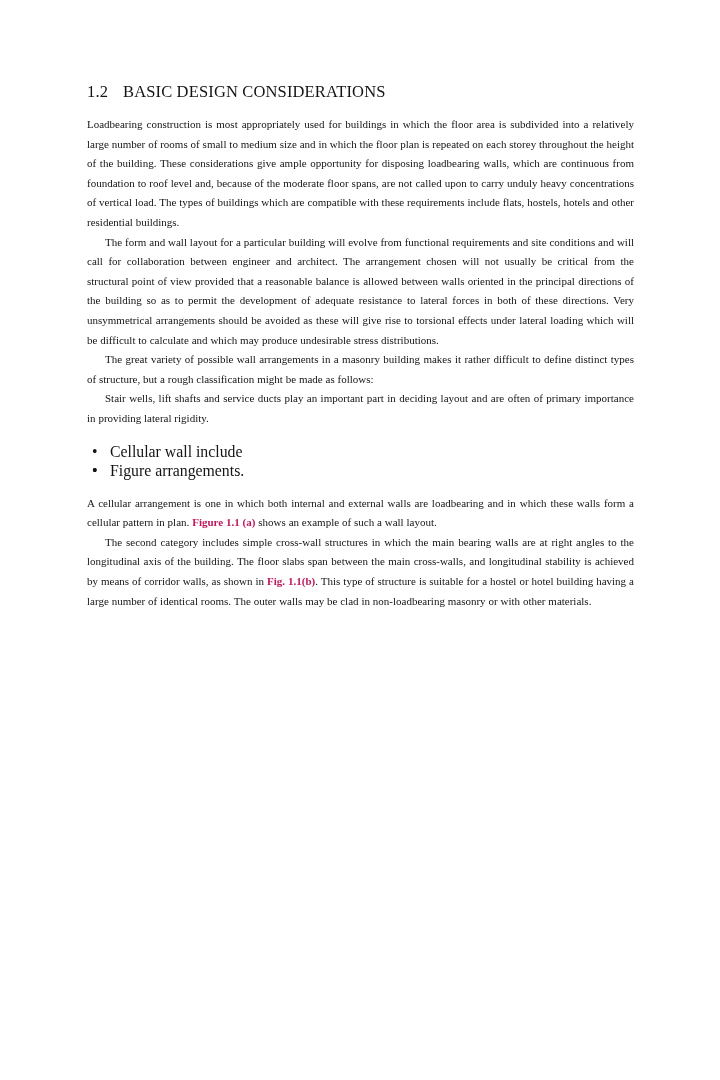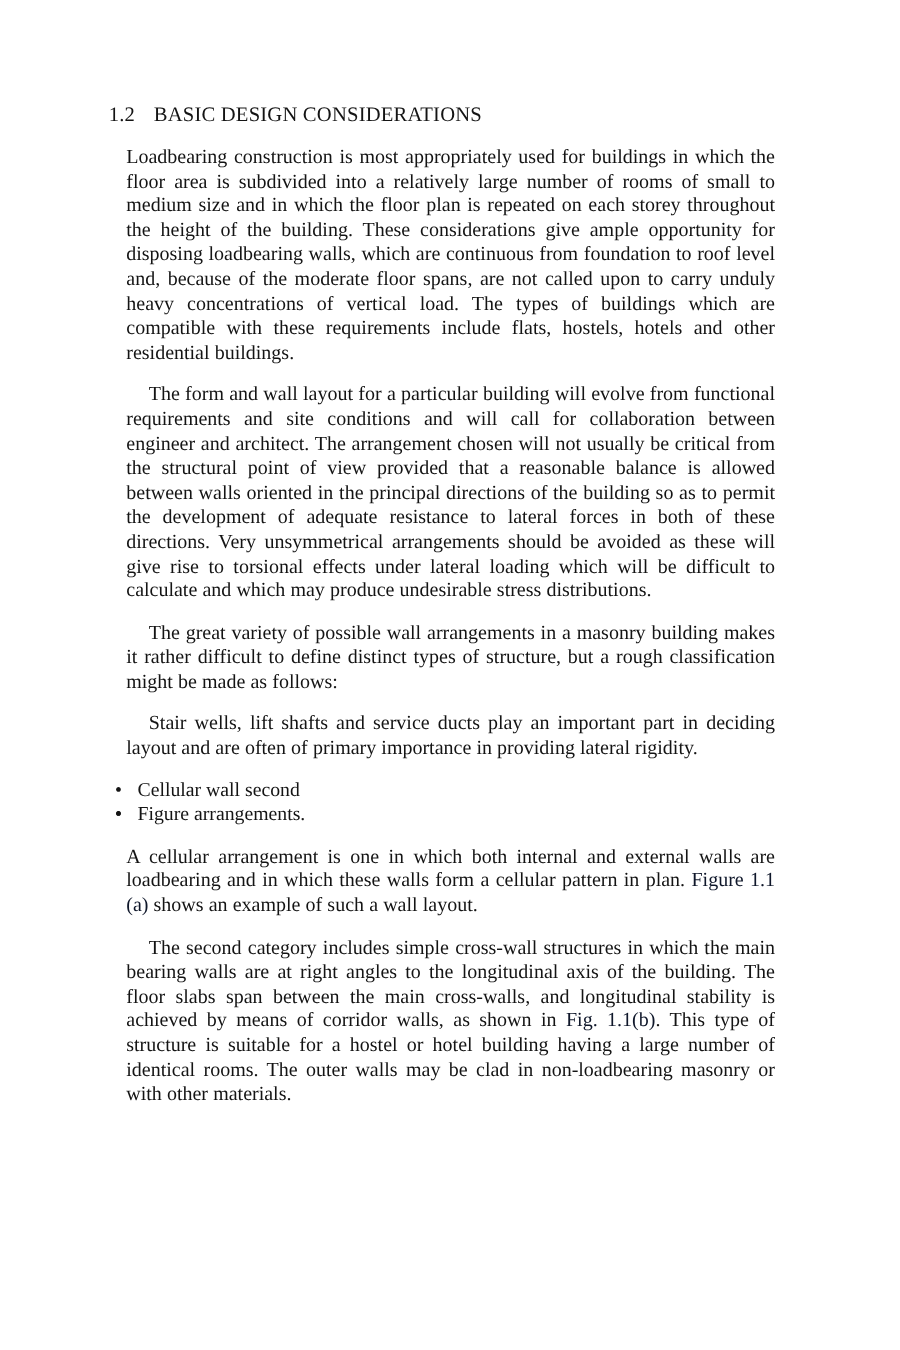--- a/index.html
+++ b/index.html
@@ -38,23 +38,23 @@
     margin: 0 0 13px 0;
     letter-spacing: 0.15px;
     white-space: pre;
     color: #141414;
   }
   h2.section-heading .num {
     display: inline-block;
     min-width: 36px;
   }
   p.body {
-    font-size: 16px;
+    font-size: 11px;
     line-height: 19.6px;
-    margin: 14px;
+    margin: 0;
     text-align: justify;
     text-justify: inter-word;
     color: #141414;
     word-spacing: 0.1px;
     -webkit-hyphens: none;
     hyphens: none;
   }
   p.body.indent {
     text-indent: 18px;
   }
@@ -74,42 +74,43 @@
     color: #141414;
   }
   ul.bullets li .dot {
     position: absolute;
     left: 5px;
     top: 0;
     font-size: 15.8px;
     line-height: 19.6px;
   }
   a.xref {
-    color: #0f172a;
+    color: #be185d;
     text-decoration: none;
+    font-weight: bold;
   }
 </style>
 </head>
 <body>
 
 <div class="page">
   <div class="content">
 
     <h2 class="section-heading"><span class="num">1.2</span><span>BASIC DESIGN CONSIDERATIONS</span></h2>
 
     <p class="body">Loadbearing construction is most appropriately used for buildings in which the floor area is subdivided into a relatively large number of rooms of small to medium size and in which the floor plan is repeated on each storey throughout the height of the building. These considerations give ample opportunity for disposing loadbearing walls, which are continuous from foundation to roof level and, because of the moderate floor spans, are not called upon to carry unduly heavy concentrations of vertical load. The types of buildings which are compatible with these requirements include flats, hostels, hotels and other residential buildings.</p>
 
     <p class="body indent">The form and wall layout for a particular building will evolve from functional requirements and site conditions and will call for collaboration between engineer and architect. The arrangement chosen will not usually be critical from the structural point of view provided that a reasonable balance is allowed between walls oriented in the principal directions of the building so as to permit the development of adequate resistance to lateral forces in both of these directions. Very unsymmetrical arrangements should be avoided as these will give rise to torsional effects under lateral loading which will be difficult to calculate and which may produce undesirable stress distributions.</p>
 
     <p class="body indent">The great variety of possible wall arrangements in a masonry building makes it rather difficult to define distinct types of structure, but a rough classification might be made as follows:</p>
 
     <p class="body indent">Stair wells, lift shafts and service ducts play an important part in deciding layout and are often of primary importance in providing lateral rigidity.</p>
 
     <ul class="bullets">
-      <li><span class="dot">•</span><span>Cellular wall second</span></li>
+      <li><span class="dot">•</span><span>Cellular wall include</span></li>
       <li><span class="dot">•</span></li>
       <li><span class="dot">•</span><span>Figure arrangements.</span></li>
     </ul>
 
     <p class="body"><span>A cellular arrangement is one in which both internal and external walls are loadbearing and in which these walls form a cellular pattern in plan. </span><a class="xref" href="#">Figure 1.1 (a)</a><span> shows an example of such a wall layout.</span></p>
 
     <p class="body indent"><span>The second category includes simple cross-wall structures in which the main bearing walls are at right angles to the longitudinal axis of the building. The floor slabs span between the main cross-walls, and longitudinal stability is achieved by means of corridor walls, as shown in </span><a class="xref" href="#">Fig. 1.1(b)</a><span>. This type of structure is suitable for a hostel or hotel building having a large number of identical rooms. The outer walls may be clad in non-loadbearing masonry or with other materials.</span></p>
 
 
   </div>

